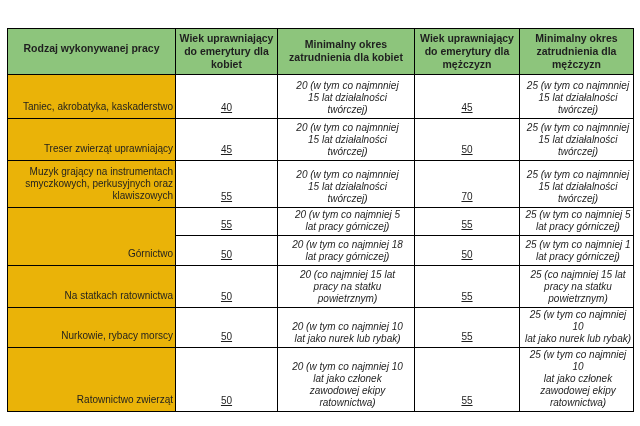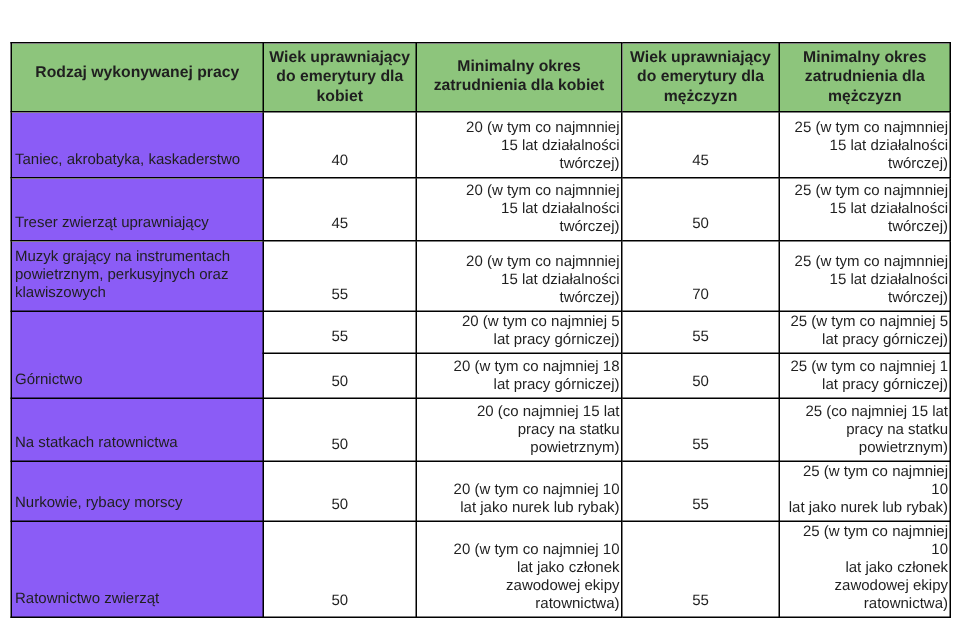--- a/index.html
+++ b/index.html
@@ -47,32 +47,34 @@
   .ret-table thead th.col-work {
     vertical-align: bottom;
     padding-bottom: 19px;
   }
   
   .ret-table td {
     vertical-align: bottom;
     padding: 1px 2px 4px 2px;
   }
   .ret-table td.work {
-    background: #8b5cf6;
-    text-align: left;
+    background: #eab308;
+    text-align: right;
     padding-bottom: 5px;
   }
   .ret-table td.age {
     text-align: center;
+    text-decoration: underline;
   }
   .ret-table td.period {
-    text-align: right;
+    text-align: center;
     padding-left: 4px;
     padding-right: 1px;
     padding-bottom: 2px;
+    font-style: italic;
   }
   
   .col-w1 { width: 168px; }
   .col-w2 { width: 102px; }
   .col-w3 { width: 137px; }
   .col-w4 { width: 105px; }
   .col-w5 { width: 114px; }
   
   .ret-table tbody tr:nth-child(1) { height: 44px; }
   .ret-table tbody tr:nth-child(2) { height: 42px; }
@@ -130,21 +132,21 @@
         <td class="period">20 (w tym co najmnniej
 15 lat działalności
 twórczej)</td>
         <td class="age">50</td>
         <td class="period">25 (w tym co najmnniej
 15 lat działalności
 twórczej)</td>
       </tr>
       <tr>
         <td class="work">Muzyk grający na instrumentach
-powietrznym, perkusyjnych oraz
+smyczkowych, perkusyjnych oraz
 klawiszowych</td>
         <td class="age">55</td>
         <td class="period">20 (w tym co najmnniej
 15 lat działalności
 twórczej)</td>
         <td class="age">70</td>
         <td class="period">25 (w tym co najmnniej
 15 lat działalności
 twórczej)</td>
       </tr>

